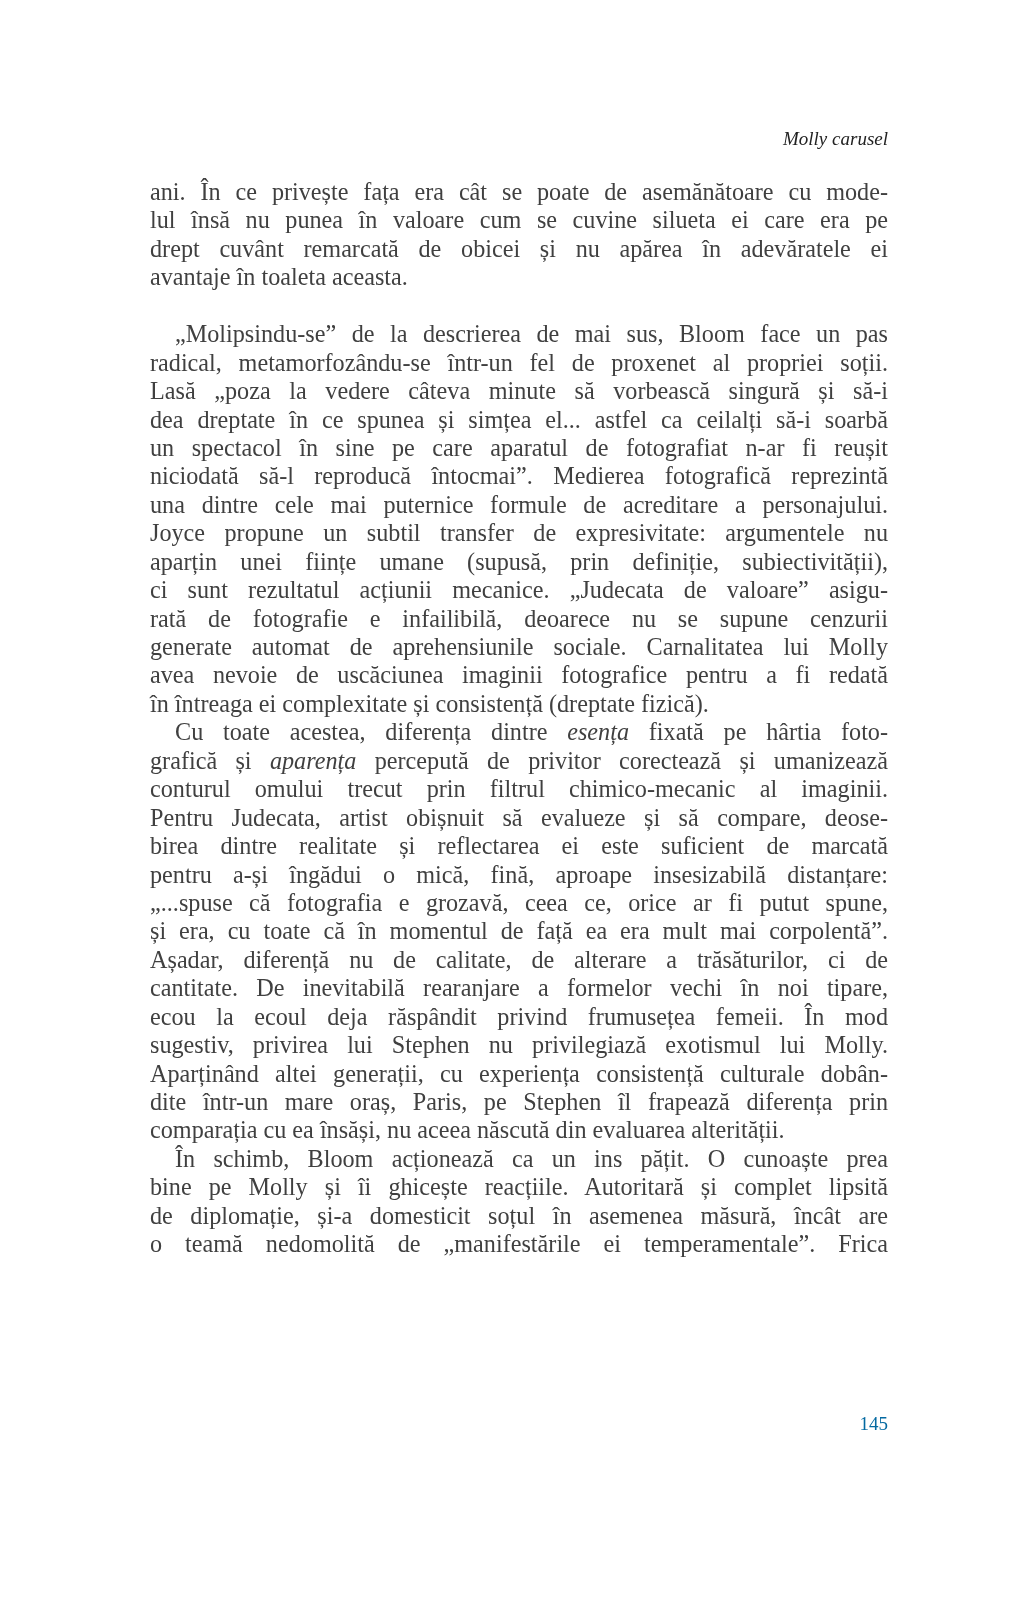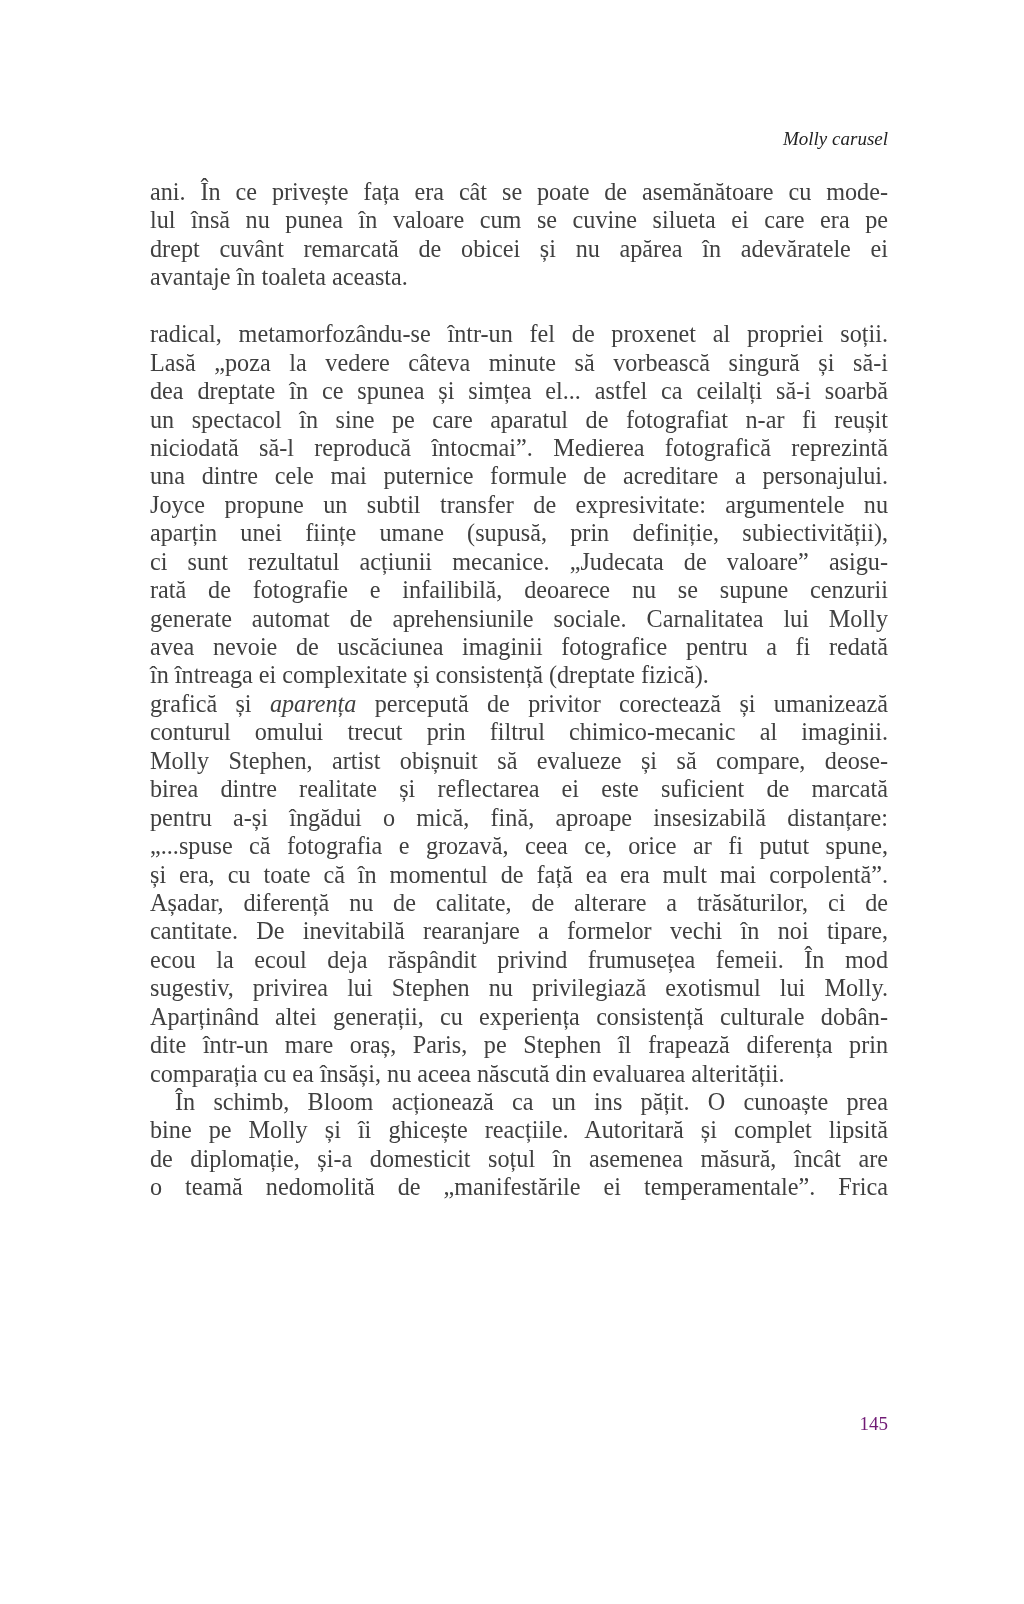--- a/index.html
+++ b/index.html
@@ -61,51 +61,53 @@
     }
     .line i, .line em {
       font-style: italic;
     }
     .page-number {
       position: absolute;
       right: 136px;
       top: 1413px;
       font-family: "Liberation Serif", "DejaVu Serif", serif;
       font-size: 19px;
-      color: #701a75;
+      color: #0369a1;
     }
   </style>
 </head>
 <body>
 
 <div class="page">
   <div class="running-head">Molly carusel</div>
 
   <div class="text-block" id="text-block">
       <span class="line">ani. În ce privește fața era cât se poate de asemănătoare cu mode-</span>
       <span class="line">lul însă nu punea în valoare cum se cuvine silueta ei care era pe</span>
       <span class="line">drept cuvânt remarcată de obicei și nu apărea în adevăratele ei</span>
       <span class="line last">avantaje în toaleta aceasta.</span>
       <span class="gap"></span>
+      <span class="line indent">„Molipsindu-se” de la descrierea de mai sus, Bloom face un pas</span>
       <span class="line">radical, metamorfozându-se într-un fel de proxenet al propriei soții.</span>
       <span class="line">Lasă „poza la vedere câteva minute să vorbească singură și să-i</span>
       <span class="line">dea dreptate în ce spunea și simțea el... astfel ca ceilalți să-i soarbă</span>
       <span class="line">un spectacol în sine pe care aparatul de fotografiat n-ar fi reușit</span>
       <span class="line">niciodată să-l reproducă întocmai”. Medierea fotografică reprezintă</span>
       <span class="line">una dintre cele mai puternice formule de acreditare a personajului.</span>
       <span class="line">Joyce propune un subtil transfer de expresivitate: argumentele nu</span>
       <span class="line">aparțin unei ființe umane (supusă, prin definiție, subiectivității),</span>
       <span class="line">ci sunt rezultatul acțiunii mecanice. „Judecata de valoare” asigu-</span>
       <span class="line">rată de fotografie e infailibilă, deoarece nu se supune cenzurii</span>
       <span class="line">generate automat de aprehensiunile sociale. Carnalitatea lui Molly</span>
       <span class="line">avea nevoie de uscăciunea imaginii fotografice pentru a fi redată</span>
       <span class="line last">în întreaga ei complexitate și consistență (dreptate fizică).</span>
+      <span class="line indent">Cu toate acestea, diferența dintre <i>esența</i> fixată pe hârtia foto-</span>
       <span class="line">grafică și <i>aparența</i> percepută de privitor corectează și umanizează</span>
       <span class="line">conturul omului trecut prin filtrul chimico-mecanic al imaginii.</span>
-      <span class="line">Molly Stephen, artist obișnuit să evalueze și să compare, deose-</span>
+      <span class="line">Pentru Judecata, artist obișnuit să evalueze și să compare, deose-</span>
       <span class="line">birea dintre realitate și reflectarea ei este suficient de marcată</span>
       <span class="line">pentru a-și îngădui o mică, fină, aproape insesizabilă distanțare:</span>
       <span class="line">„...spuse că fotografia e grozavă, ceea ce, orice ar fi putut spune,</span>
       <span class="line">și era, cu toate că în momentul de față ea era mult mai corpolentă”.</span>
       <span class="line">Așadar, diferență nu de calitate, de alterare a trăsăturilor, ci de</span>
       <span class="line">cantitate. De inevitabilă rearanjare a formelor vechi în noi tipare,</span>
       <span class="line">ecou la ecoul deja răspândit privind frumusețea femeii. În mod</span>
       <span class="line">sugestiv, privirea lui Stephen nu privilegiază exotismul lui Molly.</span>
       <span class="line">Aparținând altei generații, cu experiența consistență culturale dobân-</span>
       <span class="line">dite într-un mare oraș, Paris, pe Stephen îl frapează diferența prin</span>

